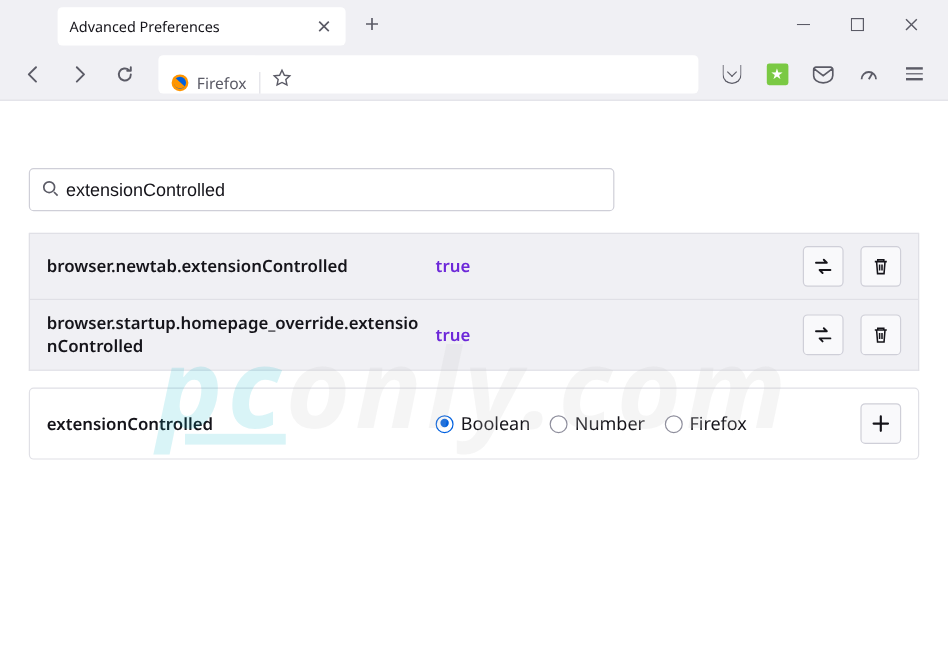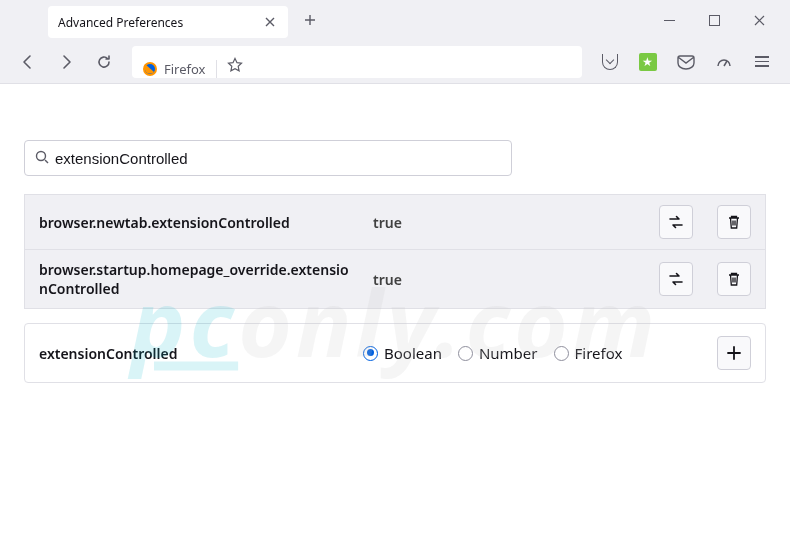--- a/index.html
+++ b/index.html
@@ -37,26 +37,26 @@
     
     
     .search-row { display: flex; align-items: center; gap: 14px; margin-bottom: 18px; }
     .search-box { flex: 1; max-width: 488px; height: 36px; border: 1px solid #cfcfd8; border-radius: 4px; display: flex; align-items: center; padding: 0 10px; }
     .search-icon { color: #5b5b66; margin-right: 6px; }
     .search-input { flex: 1; border: none; outline: none; font-size: 15px; color: #15141a; }
     .checkbox-label { display: flex; align-items: center; gap: 8px; font-size: 15px; color: #15141a; }
     .checkbox { width: 16px; height: 16px; border: 1.5px solid #8f8f9d; border-radius: 2px; }
     
     
-    .pref-row { display: flex; align-items: center; border: 1px solid #e0e0e6; padding: 10px 14px; min-height: 50px; gap: 24px; }
+    .pref-row { display: flex; align-items: center; border: 1px solid #e0e0e6; padding: 10px 14px; min-height: 50px; gap: 14px; }
     .pref-row:first-of-type { border-radius: 4px 4px 0 0; }
     .pref-row.nottop { border-top: none; }
     .pref-row.mod { background: #f0f0f4; }
     .pref-name { width: 310px; font-size: 14px; font-weight: 600; color: #15141a; word-break: break-word; }
-    .pref-value { flex: 1; font-size: 14px; font-weight: 600; color: #404040; }
+    .pref-value { flex: 1; font-size: 14px; font-weight: 600; color: #6d28d9; }
     .action-btn { width: 34px; height: 34px; border: 1px solid #cfcfd8; border-radius: 4px; background: #f9f9fb; display: flex; align-items: center; justify-content: center; cursor: pointer; }
     .action-btn svg { width: 16px; height: 16px; stroke: #15141a; fill: none; }
     
     
     .new-row { margin-top: 14px; border: 1px solid #e0e0e6; border-radius: 4px; padding: 12px 14px; display: flex; align-items: center; gap: 14px; }
     .new-name { width: 310px; font-size: 14px; font-weight: 600; color: #15141a; }
     .radio-group { display: flex; gap: 16px; flex: 1; }
     .radio-item { display: flex; align-items: center; gap: 6px; font-size: 15px; color: #15141a; }
     .radio { width: 15px; height: 15px; border: 1.5px solid #8f8f9d; border-radius: 50%; position: relative; }
     .radio.checked { border-color: #0060df; }

